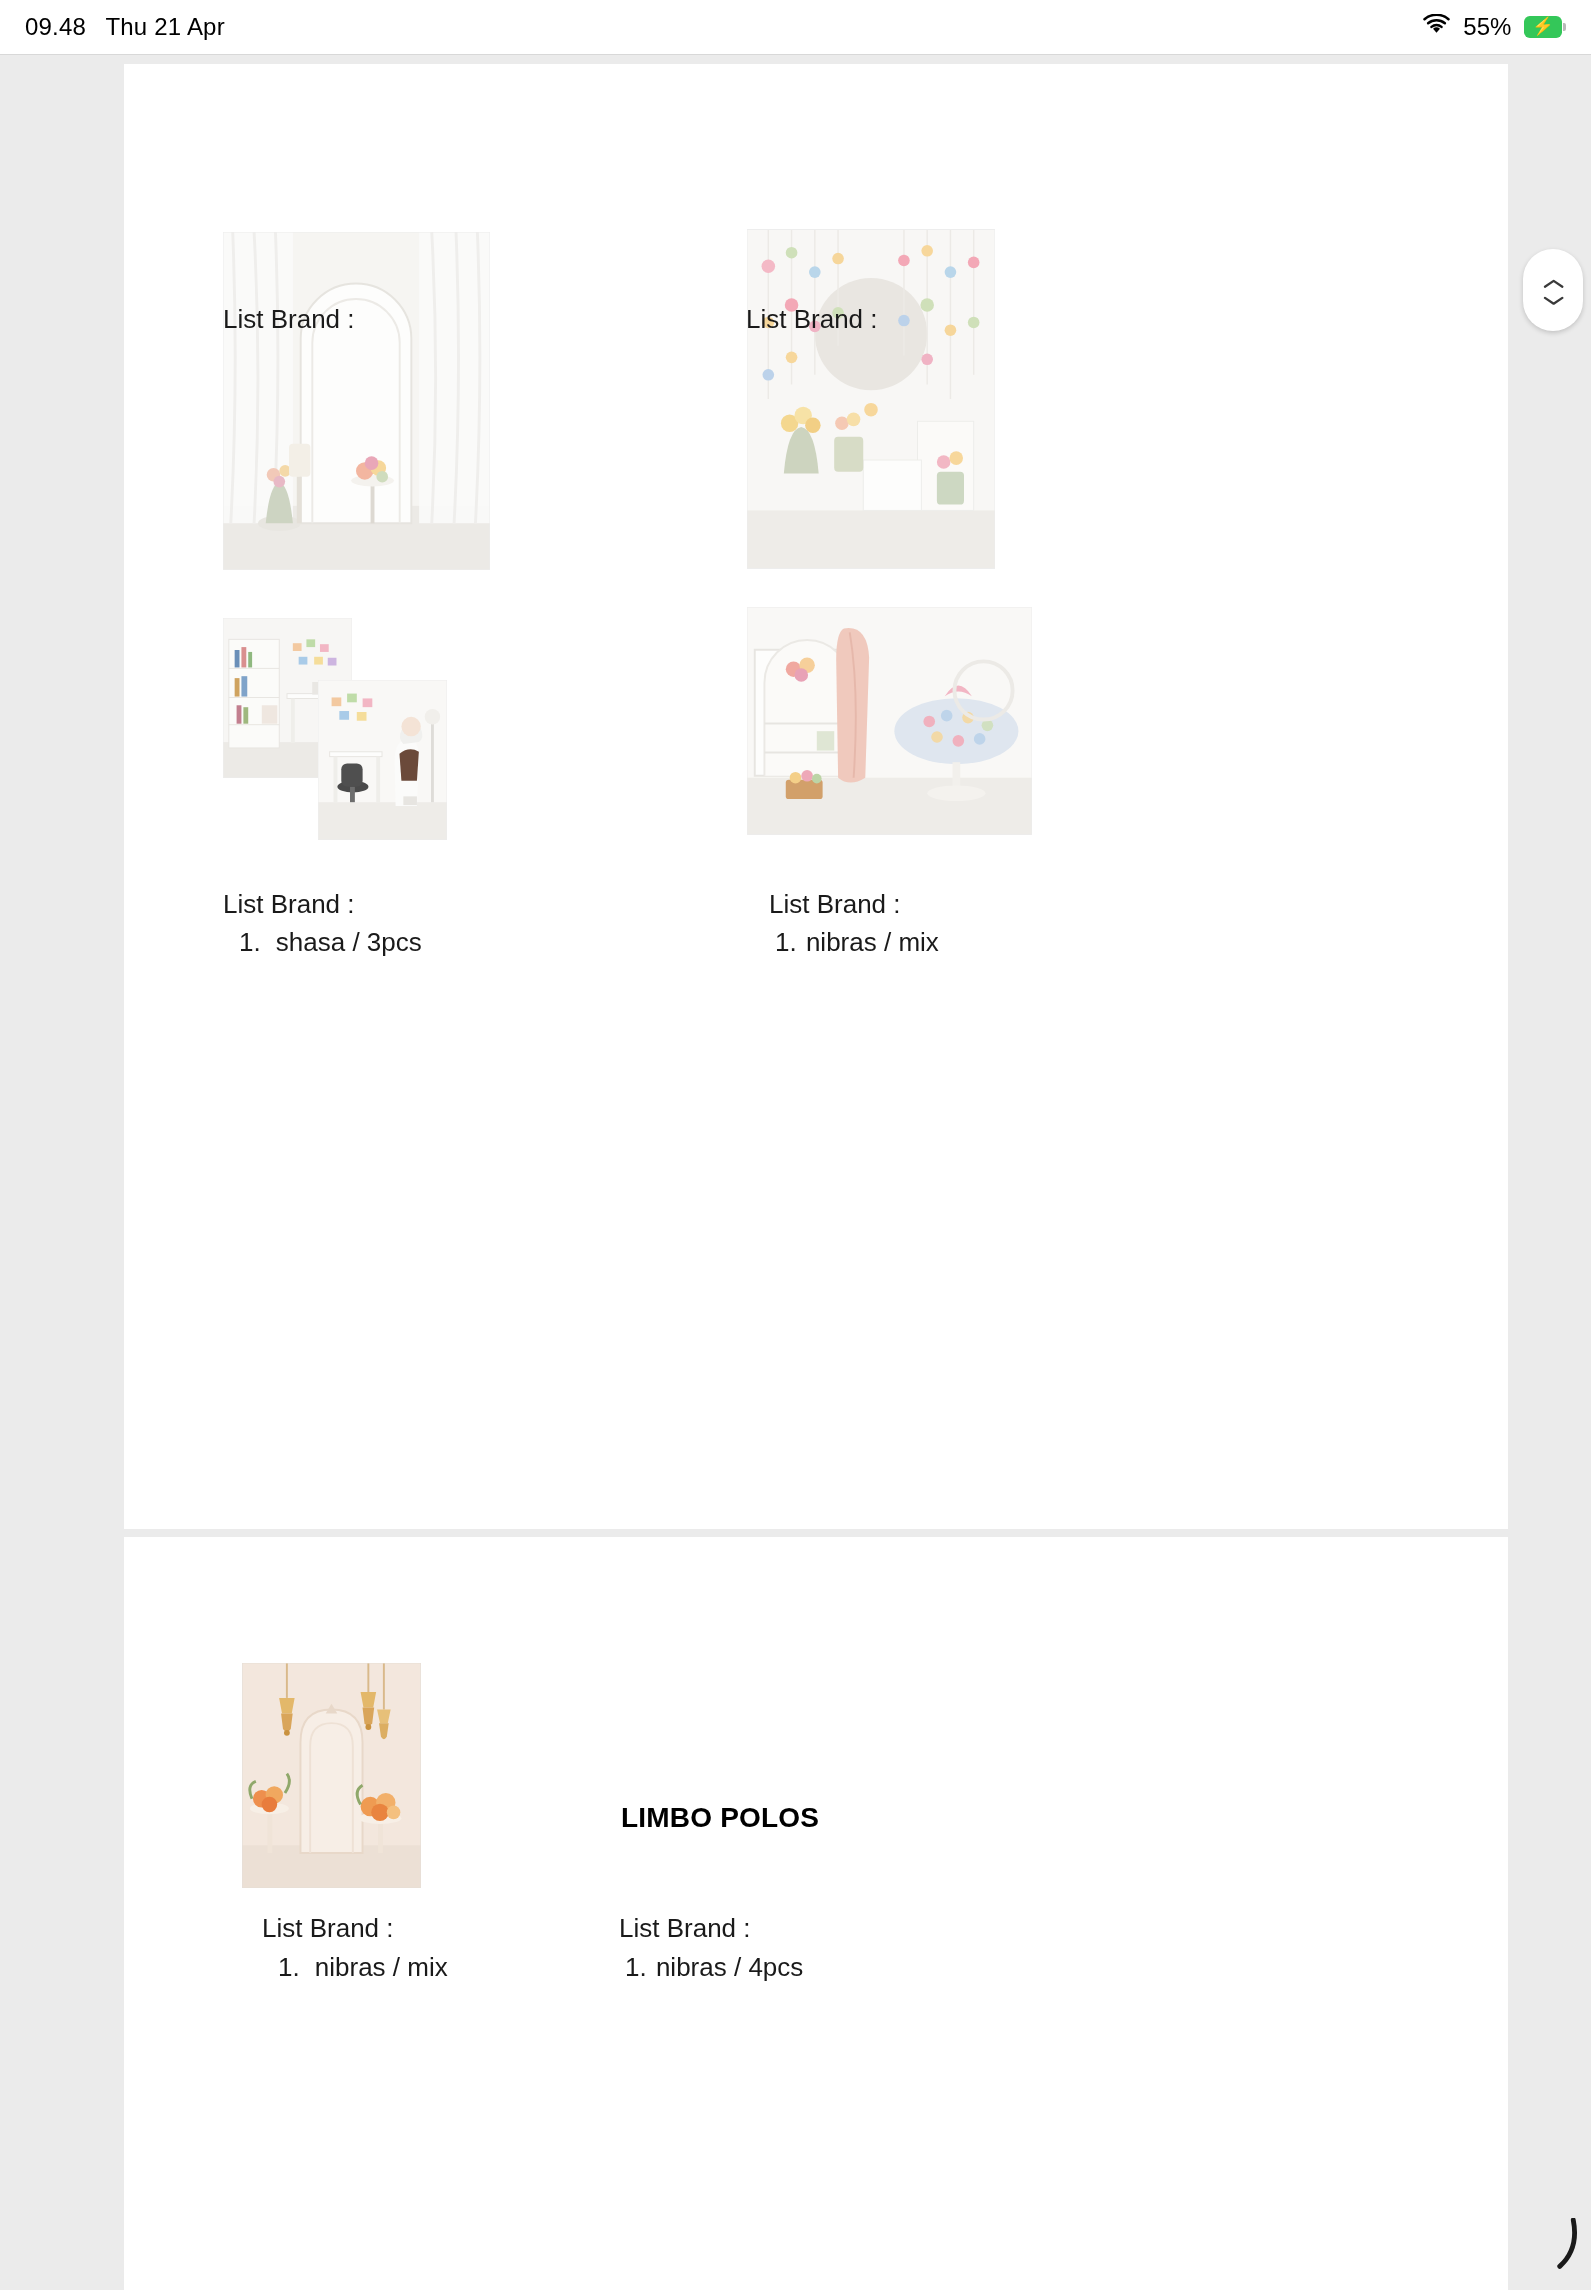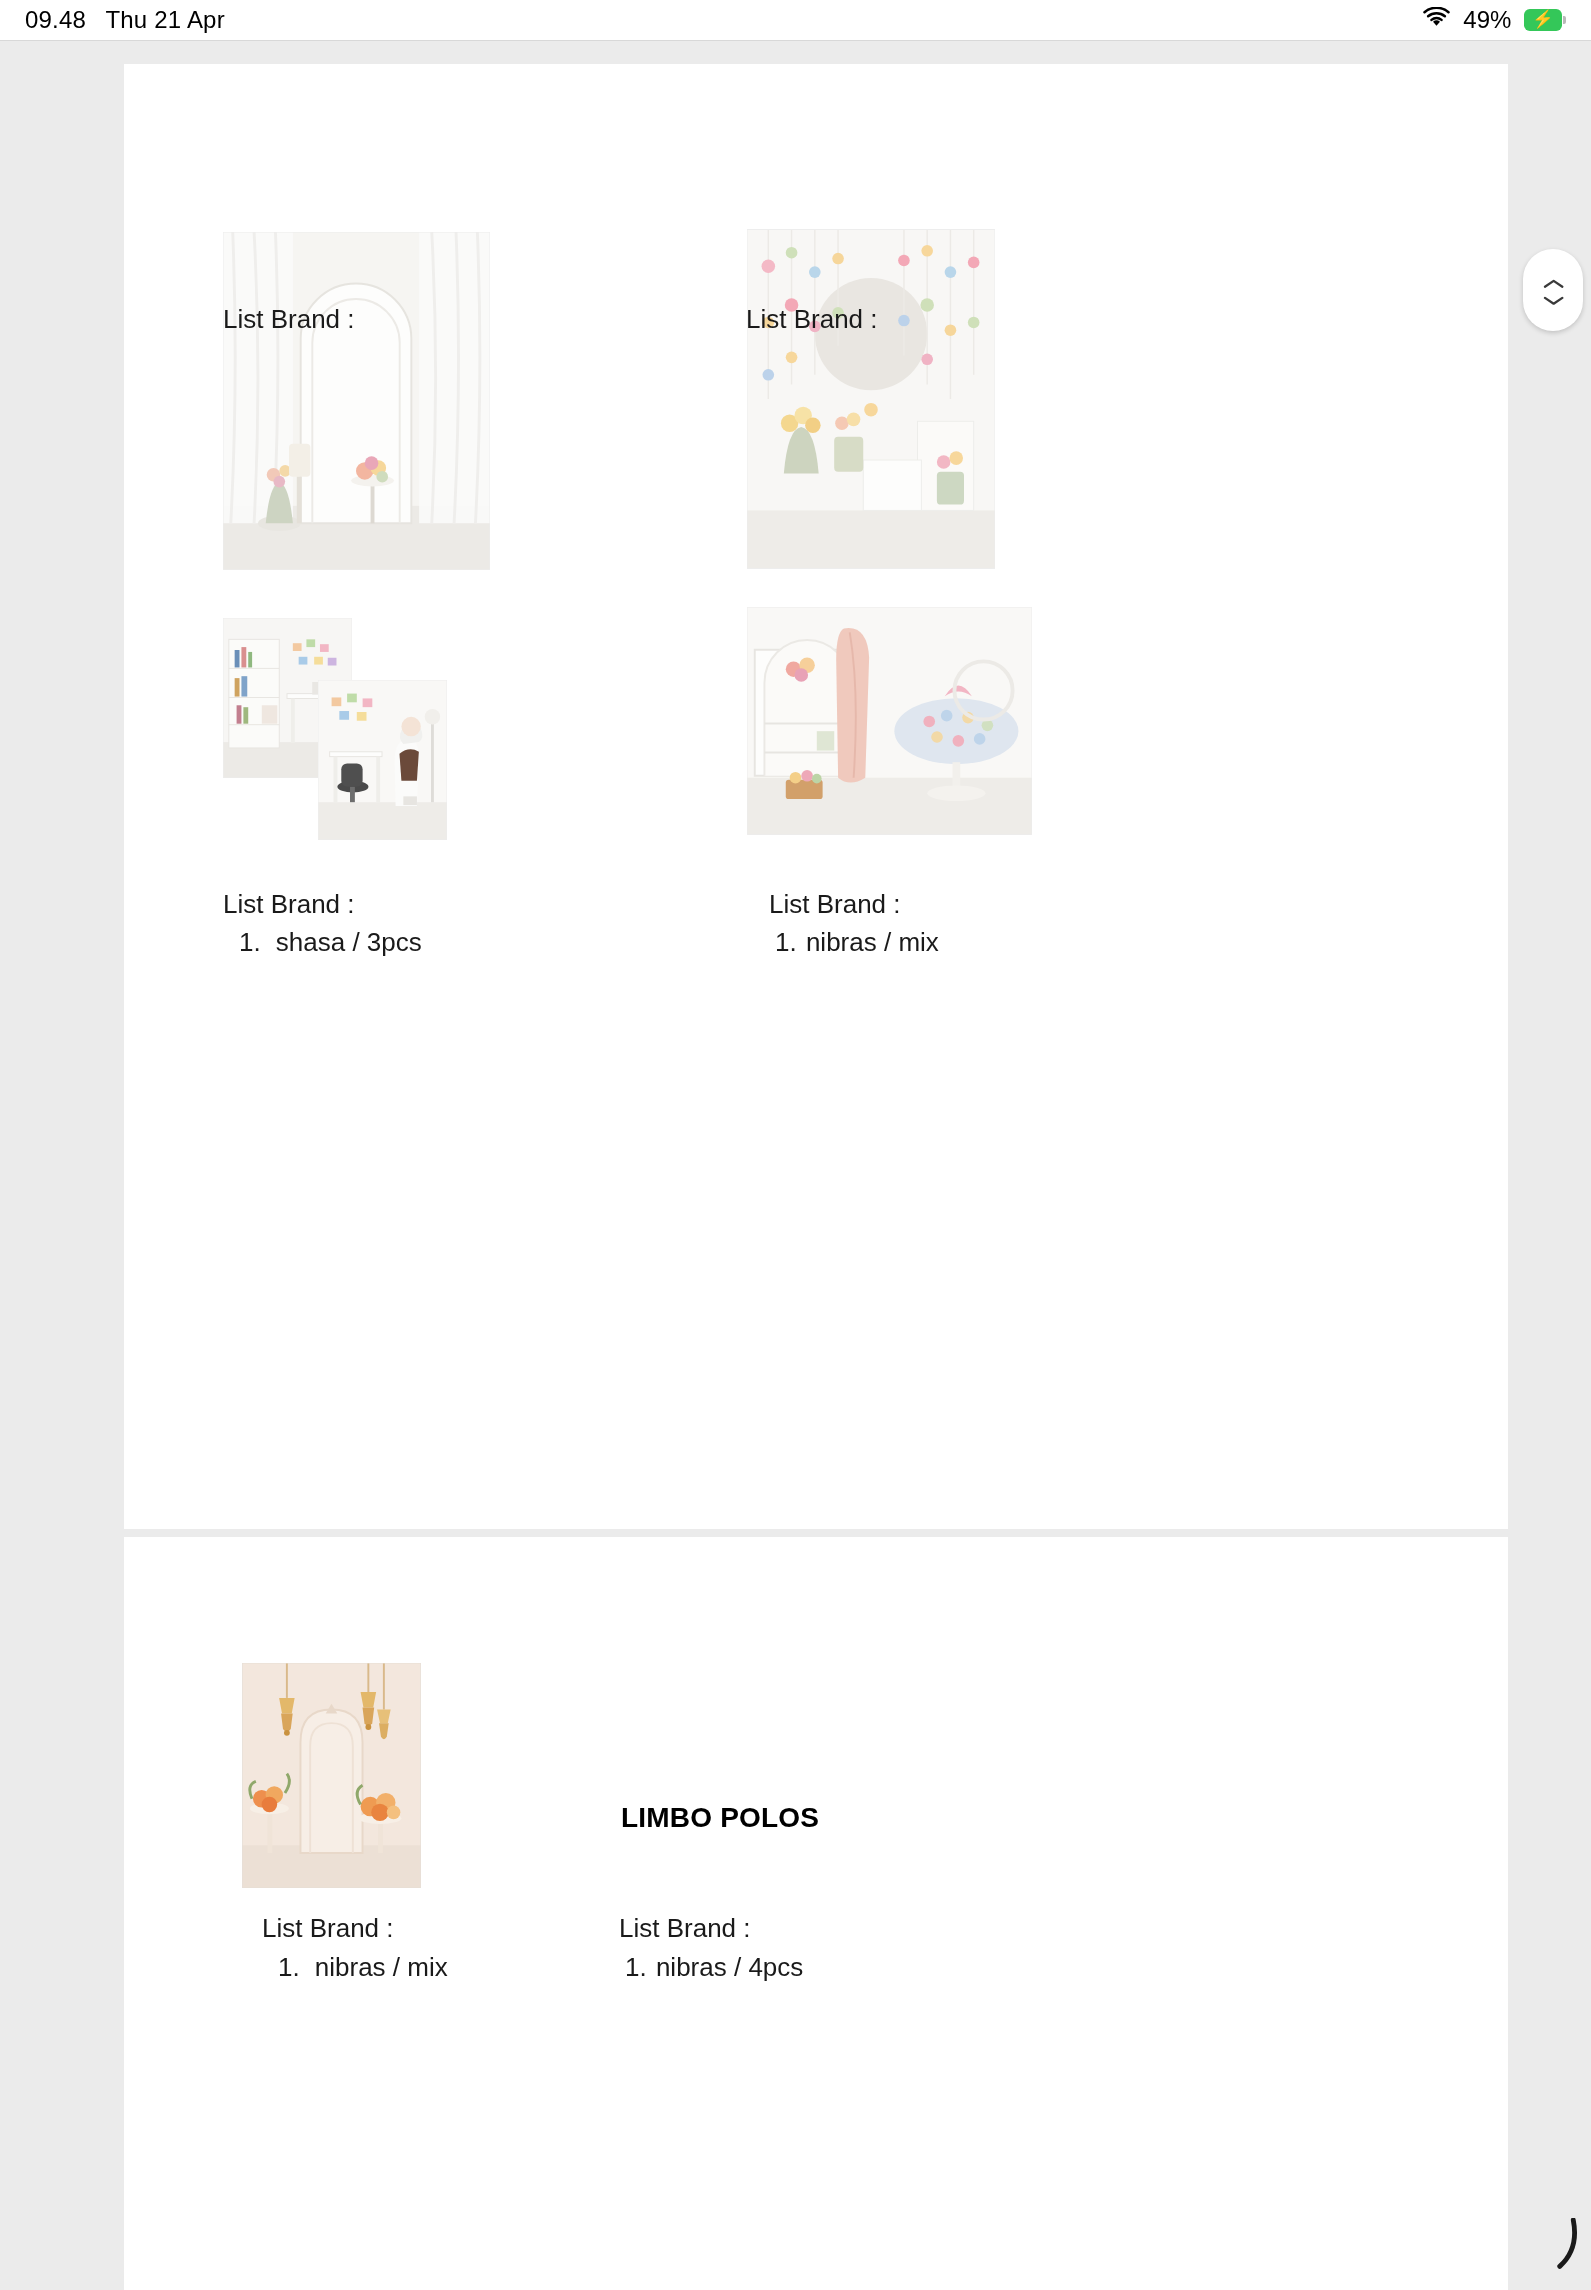--- a/index.html
+++ b/index.html
@@ -9,21 +9,21 @@
     background: #ebebeb;
     font-family: "Liberation Sans", sans-serif;
     -webkit-font-smoothing: antialiased;
   }
 
   
   .statusbar {
     position: absolute;
     top: 0; left: 0;
     width: 1591px;
-    height: 41px;
+    height: 55px;
     background: #ffffff;
     display: flex;
     align-items: center;
     padding: 0 25px;
     border-bottom: 1px solid #d8d8d8;
     z-index: 20;
   }
   .sb-left {
     display: flex;
     align-items: baseline;
@@ -177,21 +177,21 @@
   <div class="sb-spacer"></div>
   <div class="sb-right">
     <span class="wifi-icon">
       <svg width="29" height="21.3" viewBox="0 0 30 22">
         <path d="M15 19.5l3.6-4.3a5.6 5.6 0 0 0-7.2 0z" fill="#000"></path>
         <path d="M6.3 9.5a13.6 13.6 0 0 1 17.4 0" stroke="#000" stroke-width="2.6" fill="none" stroke-linecap="round"></path>
         <path d="M9.8 13.3a8.4 8.4 0 0 1 10.4 0" stroke="#000" stroke-width="2.6" fill="none" stroke-linecap="round"></path>
         <path d="M2.6 5.4a18.9 18.9 0 0 1 24.8 0" stroke="#000" stroke-width="2.6" fill="none" stroke-linecap="round"></path>
       </svg>
     </span>
-    <span class="sb-battery-text">49%</span>
+    <span class="sb-battery-text">55%</span>
     <span class="battery-wrap">
       <span class="battery-body">
         <span class="bolt">⚡</span>
       </span>
       <span class="battery-cap"></span>
     </span>
   </div>
 </div>
 
 <div class="viewport">

